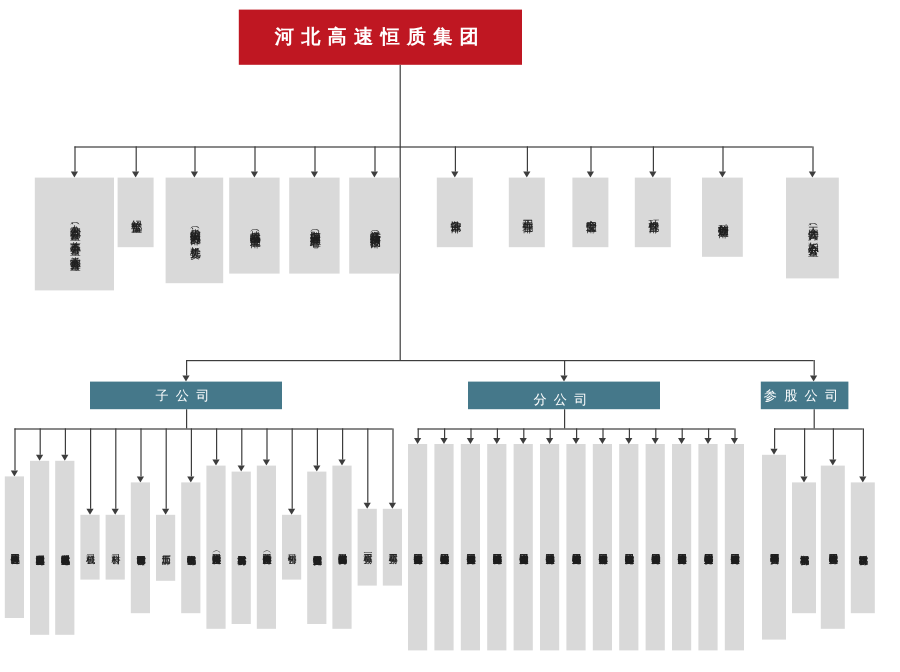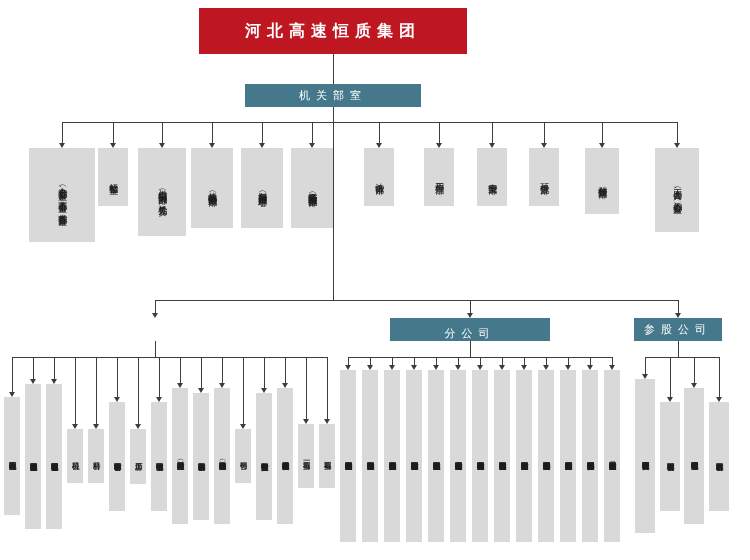--- a/index.html
+++ b/index.html
@@ -15,33 +15,30 @@
     border-left:3px solid transparent;border-right:3px solid transparent;border-top:5px solid var(--line);}
   .box{position:absolute;display:flex;align-items:center;justify-content:center;z-index:2;box-sizing:border-box;}
   .box-root{background:var(--red);color:#fff;font-size:16px;font-weight:bold;letter-spacing:6px;}
   .box-teal{background:var(--teal);color:#fff;font-size:11px;letter-spacing:6px;}
   .box-dept{background:var(--gray);color:var(--text);}
   .box-dept span{writing-mode:vertical-lr;text-orientation:mixed;font-size:9px;line-height:1.3;
     max-height:calc(100% - 8px);letter-spacing:0.5px;}
   .box-co{background:var(--gray);color:var(--text);}
   .box-co span{writing-mode:vertical-lr;text-orientation:mixed;font-size:7.5px;line-height:1.1;
     max-height:calc(100% - 8px);}
-  #root-box{left:199px;top:8px;width:268px;height:46px;}
+  #root-box{left:199px;top:8px;width:236px;height:46px;}
   #tier1-box{left:245px;top:84px;width:176px;height:23px;}
 </style>
 </head>
 <body>
 
 <div id="canvas">
   <div id="root-box" class="box box-root">
     <span>河北高速恒质集团</span>
   </div>
-  <div id="tier1-box" class="box box-teal">
-    <span>机关部室</span>
-  </div>
 <div class="vline" style="left: 333px; top: 54px; height: 246px;"></div>
     <div class="hline" style="left: 62px; top: 122px; width: 615px;"></div>
     <div class="hline" style="left: 155px; top: 300px; width: 523px;"></div>
     <div class="vline" style="left: 62px; top: 122px; height: 21px;"></div>
     <div class="arrow" style="left: 59px; top: 143px;"></div>
     <div class="box box-dept" style="left: 29px; top: 148px; width: 66px; height: 94px;">
       <span>办公室（党委办公室、董事会办公室、党委宣传办公室）</span>
     </div>
     <div class="vline" style="left: 113px; top: 122px; height: 21px;"></div>
     <div class="arrow" style="left: 110px; top: 143px;"></div>
@@ -93,20 +90,23 @@
     <div class="box box-dept" style="left: 585px; top: 148px; width: 34px; height: 66px;">
       <span>科技创新管理部</span>
     </div>
     <div class="vline" style="left: 677px; top: 122px; height: 21px;"></div>
     <div class="arrow" style="left: 674px; top: 143px;"></div>
     <div class="box box-dept" style="left: 655px; top: 148px; width: 44px; height: 84px;">
       <span>工会（共青团、妇委会）办公室</span>
     </div>
     <div class="vline" style="left: 155px; top: 300px; height: 13px;"></div>
     <div class="arrow" style="left: 152px; top: 313px;"></div>
+    <div class="box box-teal" style="left: 75px; top: 318px; width: 160px; height: 23px;">
+      <span>子公司</span>
+    </div>
     <div class="vline" style="left: 155px; top: 341px; height: 16px;"></div>
     <div class="hline" style="left: 12px; top: 357px; width: 315px;"></div>
     <div class="vline" style="left: 12px; top: 357px; height: 35px;"></div>
     <div class="arrow" style="left: 9px; top: 392px;"></div>
     <div class="box box-co" style="left: 4px; top: 397px; width: 16px; height: 118px;">
       <span>河北恒达公路工程有限公司</span>
     </div>
     <div class="vline" style="left: 33px; top: 357px; height: 22px;"></div>
     <div class="arrow" style="left: 30px; top: 379px;"></div>
     <div class="box box-co" style="left: 25px; top: 384px; width: 16px; height: 145px;">
@@ -249,21 +249,21 @@
     <div class="box box-co" style="left: 582px; top: 370px; width: 16px; height: 172px;">
       <span>邯郸市恒质公路建设集团有限公司肥乡分公司</span>
     </div>
     <div class="vline" style="left: 612px; top: 357px; height: 8px;"></div>
     <div class="arrow" style="left: 609px; top: 365px;"></div>
     <div class="box box-co" style="left: 604px; top: 370px; width: 16px; height: 172px;">
       <span>邯郸市恒质公路建设集团有限公司云南分公司</span>
     </div>
     <div class="vline" style="left: 678px; top: 300px; height: 13px;"></div>
     <div class="arrow" style="left: 675px; top: 313px;"></div>
-    <div class="box box-teal" style="left: 634px; top: 318px; width: 88px; height: 23px;">
+    <div class="box box-teal" style="left: 634px; top: 318px; width: 73px; height: 23px;">
       <span>参股公司</span>
     </div>
     <div class="vline" style="left: 678px; top: 341px; height: 16px;"></div>
     <div class="hline" style="left: 645px; top: 357px; width: 73.5px;"></div>
     <div class="vline" style="left: 645px; top: 357px; height: 17px;"></div>
     <div class="arrow" style="left: 642px; top: 374px;"></div>
     <div class="box box-co" style="left: 635px; top: 379px; width: 20px; height: 154px;">
       <span>邢台恒兴工程项目管理有限责任公司</span>
     </div>
     <div class="vline" style="left: 670px; top: 357px; height: 40px;"></div>

